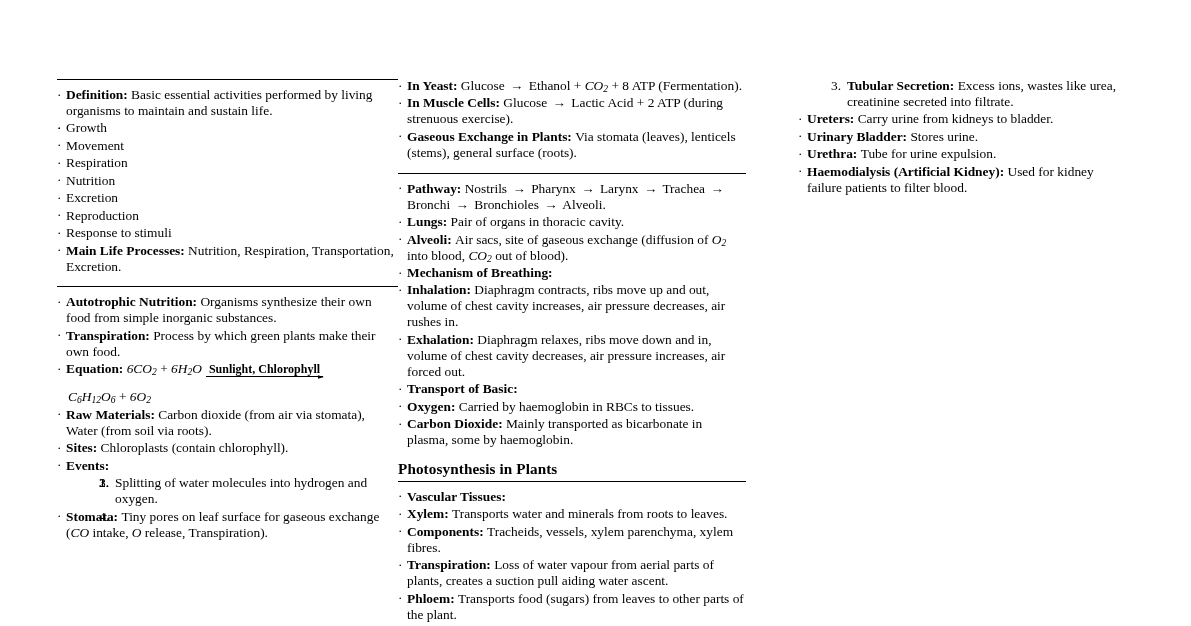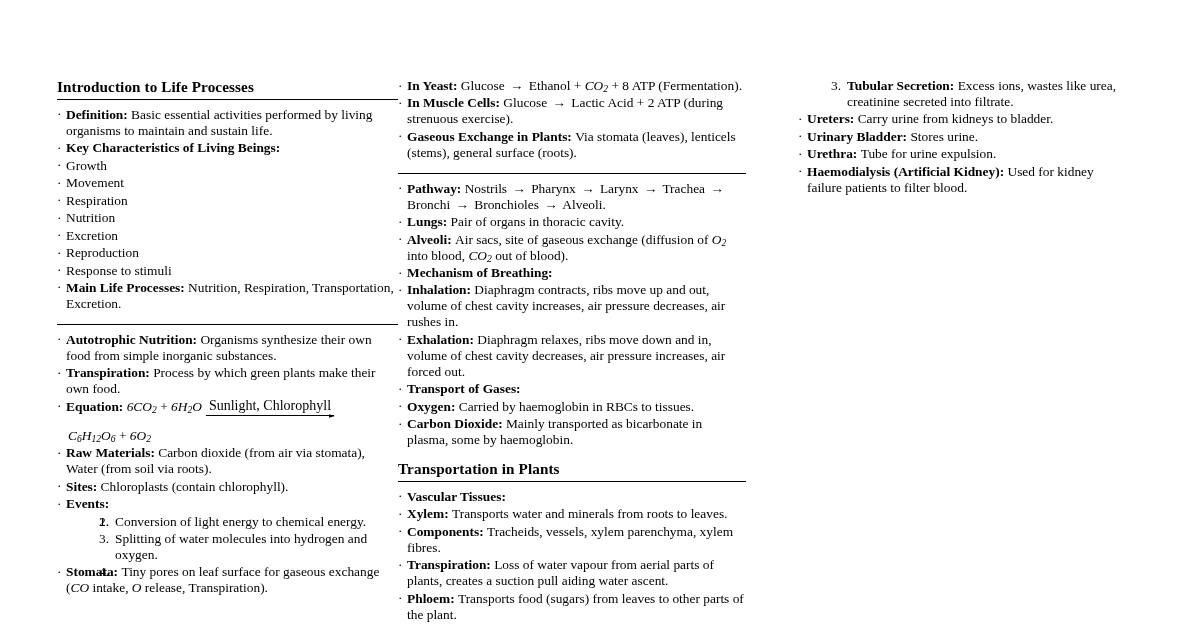--- a/index.html
+++ b/index.html
@@ -121,25 +121,26 @@
   }
   .arrow-wrap {
     display: inline-block;
     position: relative;
     vertical-align: middle;
     margin: 0 2px 0 4px;
     text-align: center;
   }
   .arrow-label {
     display: block;
-    font-size: 14px;
+    font-size: 12px;
     font-style: normal;
     line-height: 1;
     padding: 0 3px 1.5px 3px;
     white-space: nowrap;
+    font-weight: bold;
   }
   .arrow-bar {
     display: block;
     position: relative;
     border-top: 1.1px solid #000;
     height: 0;
     width: 100%;
   }
   .arrow-bar::after {
     content: "";
@@ -159,25 +160,24 @@
   .arrowchar { font-style: normal; padding: 0 2px; }
 </style>
 </head>
 <body>
 
 <div class="page">
   <div class="columns" id="columns-root">
       <div class="col col-1">
         <div class="inner">
           <div class="section first">
-            <div class="section-head">Introduction to Life Processes</div>
             <hr class="section-rule">
             <ul class="lvl lvl1">
               <li class="item"><span class="bullet">·</span><span class="term">Definition: </span><span>Basic essential activities performed by living organisms to maintain and sustain life.</span></li>
-              <li class="item"><span class="bullet">·</span><span class="term">Key Characteristics of Living Beings: </span></li>
+              <li class="item"><span class="bullet">·</span></li>
             </ul>
             <ul class="lvl lvl2">
               <li class="item"><span class="bullet">·</span><span>Growth</span></li>
               <li class="item"><span class="bullet">·</span><span>Movement</span></li>
               <li class="item"><span class="bullet">·</span><span>Respiration</span></li>
               <li class="item"><span class="bullet">·</span><span>Nutrition</span></li>
               <li class="item"><span class="bullet">·</span><span>Excretion</span></li>
               <li class="item"><span class="bullet">·</span><span>Reproduction</span></li>
               <li class="item"><span class="bullet">·</span><span>Response to stimuli</span></li>
             </ul>
@@ -192,21 +192,21 @@
             </ul>
             <ul class="lvl lvl2">
               <li class="item"><span class="bullet">·</span><span class="term">Transpiration: </span><span>Process by which green plants make their own food.</span></li>
             </ul>
             <ul class="lvl lvl3">
               <li class="item"><span class="bullet">·</span><span class="term">Equation: </span><span><span class="math">6CO<sub>2</sub></span><span class="op"> + </span><span class="math">6H<sub>2</sub>O</span><span class="arrow-wrap"><span class="arrow-label">Sunlight, Chlorophyll</span><span class="arrow-bar"></span></span><span class="eq-second"><span class="math">C<sub>6</sub>H<sub>12</sub>O<sub>6</sub></span><span class="op"> + </span><span class="math">6O<sub>2</sub></span></span></span></li>
               <li class="item"><span class="bullet">·</span><span class="term">Raw Materials: </span><span>Carbon dioxide (from air via stomata), Water (from soil via roots).</span></li>
               <li class="item"><span class="bullet">·</span><span class="term">Sites: </span><span>Chloroplasts (contain chlorophyll).</span></li>
               <li class="item"><span class="bullet">·</span><span class="term">Events: </span><ol class="numlist">
                   <li class="numitem"><span class="num">1.</span></li>
-                  <li class="numitem"><span class="num">2.</span><span>Conversion of light energy to chemical energy.</span></li>
+                  <li class="numitem"><span class="num">2.</span></li>
                   <li class="numitem"><span class="num">3.</span><span>Splitting of water molecules into hydrogen and oxygen.</span></li>
                   <li class="numitem"><span class="num">4.</span></li>
                 </ol></li>
             </ul>
             <ul class="lvl lvl1">
               <li class="item"><span class="bullet">·</span><span class="term">Stomata: </span><span>Tiny pores on leaf surface for gaseous exchange (</span><span class="math">CO</span><span> intake, </span><span class="math">O</span><span> release, Transpiration).</span></li>
             </ul>
           </div>
         </div>
       </div>
@@ -227,29 +227,29 @@
               <li class="item"><span class="bullet">·</span><span class="term">Pathway: </span><span>Nostrils </span><span class="arrowchar">→</span><span> Pharynx </span><span class="arrowchar">→</span><span> Larynx </span><span class="arrowchar">→</span><span> Trachea </span><span class="arrowchar">→</span><span> Bronchi </span><span class="arrowchar">→</span><span> Bronchioles </span><span class="arrowchar">→</span><span> Alveoli.</span></li>
               <li class="item"><span class="bullet">·</span><span class="term">Lungs: </span><span>Pair of organs in thoracic cavity.</span></li>
               <li class="item"><span class="bullet">·</span><span class="term">Alveoli: </span><span>Air sacs, site of gaseous exchange (diffusion of </span><span class="math">O<sub>2</sub></span><span> into blood, </span><span class="math">CO<sub>2</sub></span><span> out of blood).</span></li>
               <li class="item"><span class="bullet">·</span><span class="term">Mechanism of Breathing: </span></li>
             </ul>
             <ul class="lvl lvl2">
               <li class="item"><span class="bullet">·</span><span class="term">Inhalation: </span><span>Diaphragm contracts, ribs move up and out, volume of chest cavity increases, air pressure decreases, air rushes in.</span></li>
               <li class="item"><span class="bullet">·</span><span class="term">Exhalation: </span><span>Diaphragm relaxes, ribs move down and in, volume of chest cavity decreases, air pressure increases, air forced out.</span></li>
             </ul>
             <ul class="lvl lvl1">
-              <li class="item"><span class="bullet">·</span><span class="term">Transport of Gases: </span></li>
+              <li class="item"><span class="bullet">·</span><span class="term">Transport of Basic: </span></li>
             </ul>
             <ul class="lvl lvl2">
               <li class="item"><span class="bullet">·</span><span class="term">Oxygen: </span><span>Carried by haemoglobin in RBCs to tissues.</span></li>
               <li class="item"><span class="bullet">·</span><span class="term">Carbon Dioxide: </span><span>Mainly transported as bicarbonate in plasma, some by haemoglobin.</span></li>
             </ul>
           </div>
           <div class="section">
-            <div class="section-head">Transportation in Plants</div>
+            <div class="section-head">Photosynthesis in Plants</div>
             <hr class="section-rule">
             <ul class="lvl lvl1">
               <li class="item"><span class="bullet">·</span><span class="term">Vascular Tissues: </span></li>
             </ul>
             <ul class="lvl lvl2">
               <li class="item"><span class="bullet">·</span><span class="term">Xylem: </span><span>Transports water and minerals from roots to leaves.</span></li>
             </ul>
             <ul class="lvl lvl3">
               <li class="item"><span class="bullet">·</span><span class="term">Components: </span><span>Tracheids, vessels, xylem parenchyma, xylem fibres.</span></li>
               <li class="item"><span class="bullet">·</span><span class="term">Transpiration: </span><span>Loss of water vapour from aerial parts of plants, creates a suction pull aiding water ascent.</span></li>

